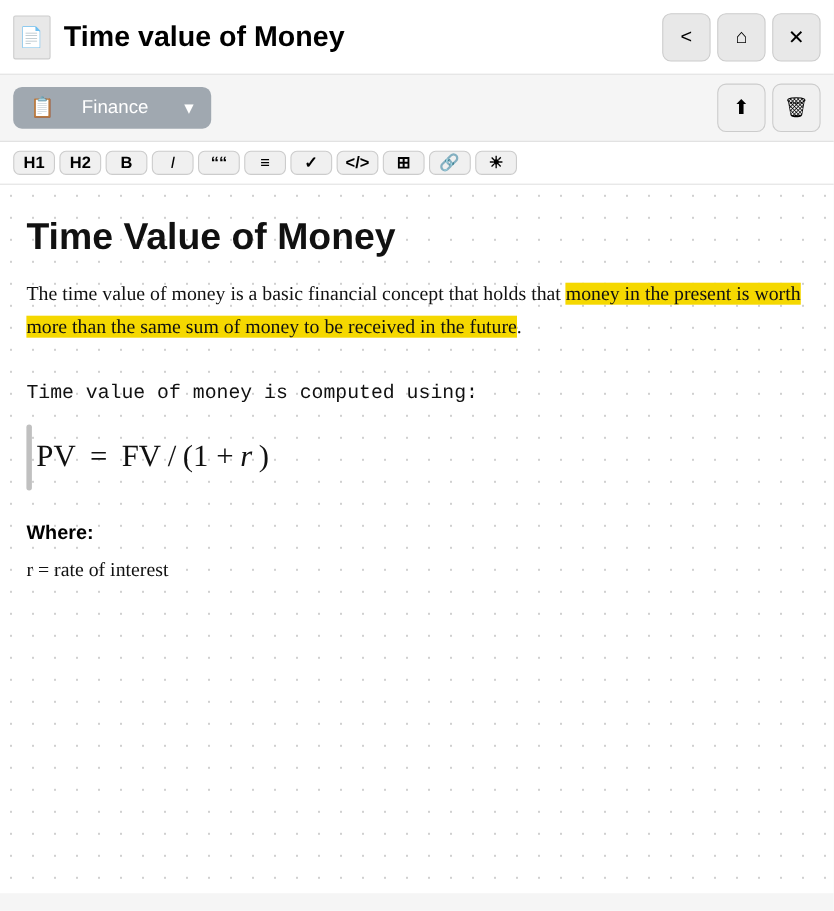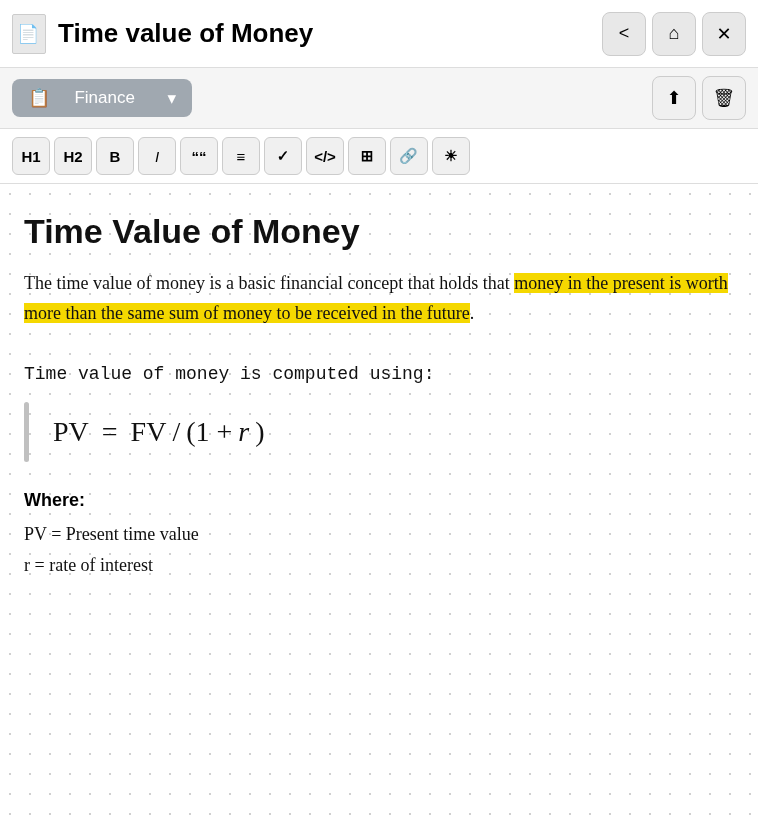--- a/index.html
+++ b/index.html
@@ -128,21 +128,21 @@
       display: flex;
       align-items: center;
       gap: 4px;
       background: #ffffff;
       padding: 8px 12px;
       border-bottom: 1px solid #ddd;
     }
 
     .fmt-btn {
       min-width: 38px;
-      height: 38px;
+      height: 22px;
       border-radius: 6px;
       background: #f0f0f0;
       border: 1px solid #ccc;
       display: flex;
       align-items: center;
       justify-content: center;
       cursor: pointer;
       font-size: 15px;
       font-family: Arial, sans-serif;
       font-weight: bold;
@@ -185,21 +185,21 @@
     .computed-text {
       font-size: 18px;
       color: #111;
       margin-bottom: 18px;
       font-family: Liberation Mono, monospace;
     }
 
     .blockquote-formula {
       display: flex;
       align-items: center;
-      gap: 24px;
+      gap: 4px;
       margin: 8px 0 20px 0;
     }
 
     .bq-bar {
       width: 5px;
       background: #c0c0c0;
       height: 60px;
       border-radius: 3px;
       flex-shrink: 0;
     }
@@ -294,18 +294,17 @@
         <span>FV</span>
         <span>/</span>
         <span>(1 + </span>
           <span class="formula-italic">r</span>
           <span>)</span>
       </div>
     </div>
 
     <div class="where-section">
       <div class="where-title">Where:</div>
-      <div class="where-item">PV = Present time value</div>
       <div class="where-item">r = rate of interest</div>
     </div>
 
   </div>
 </div>
 
 </body></html>

